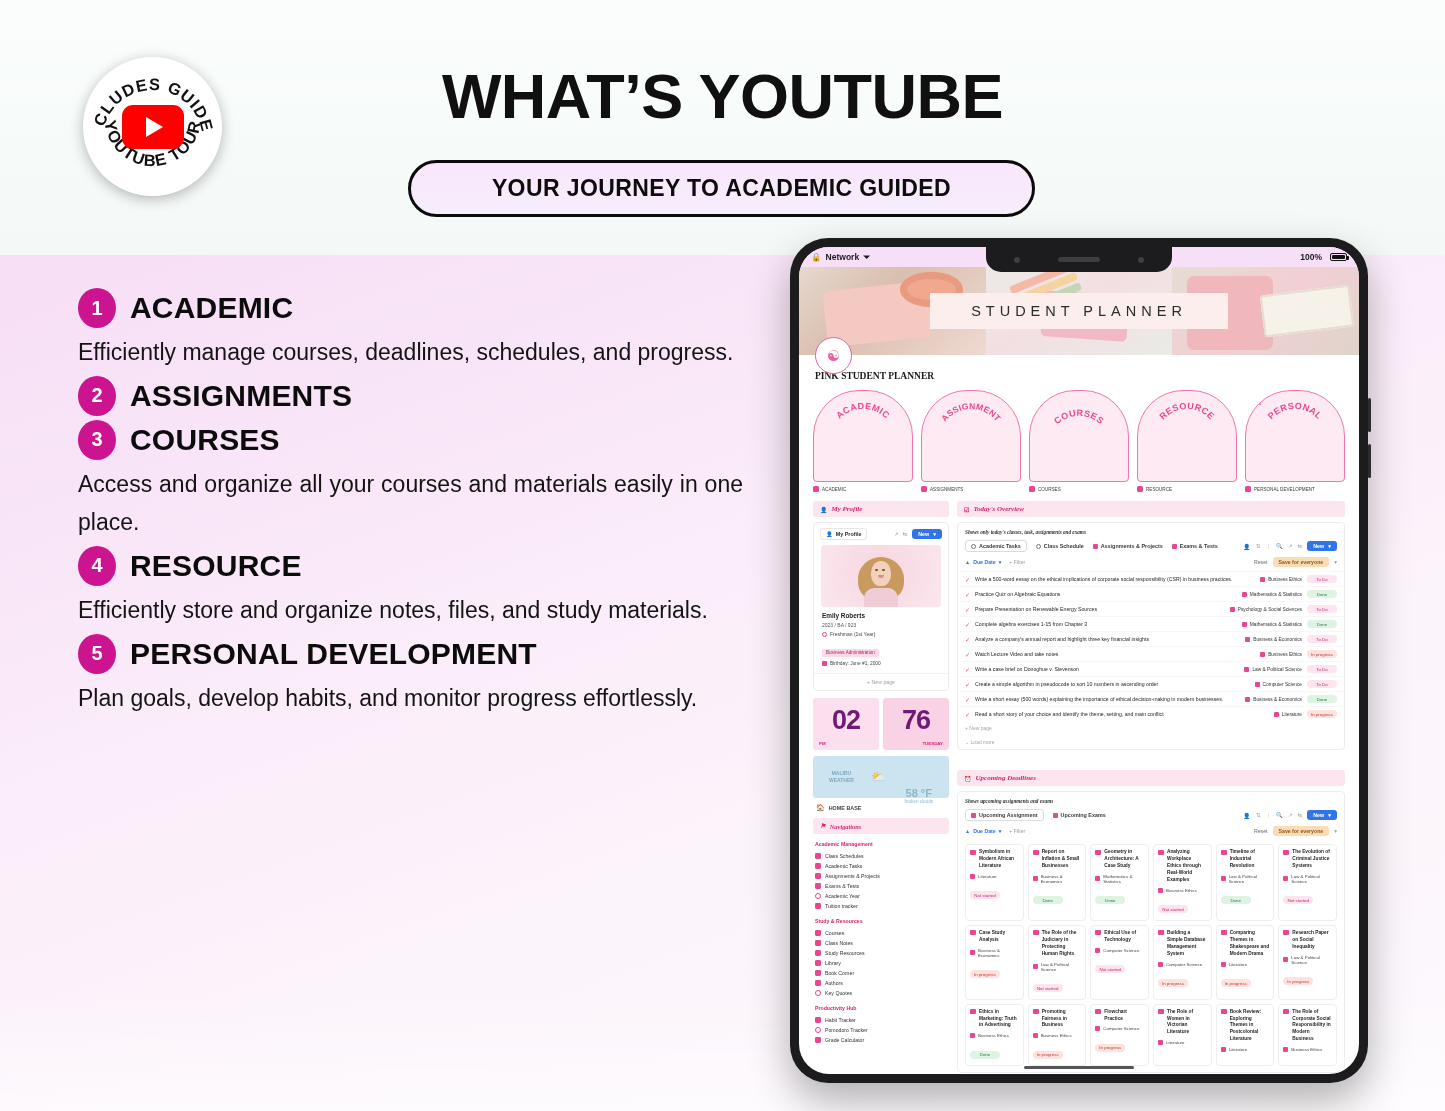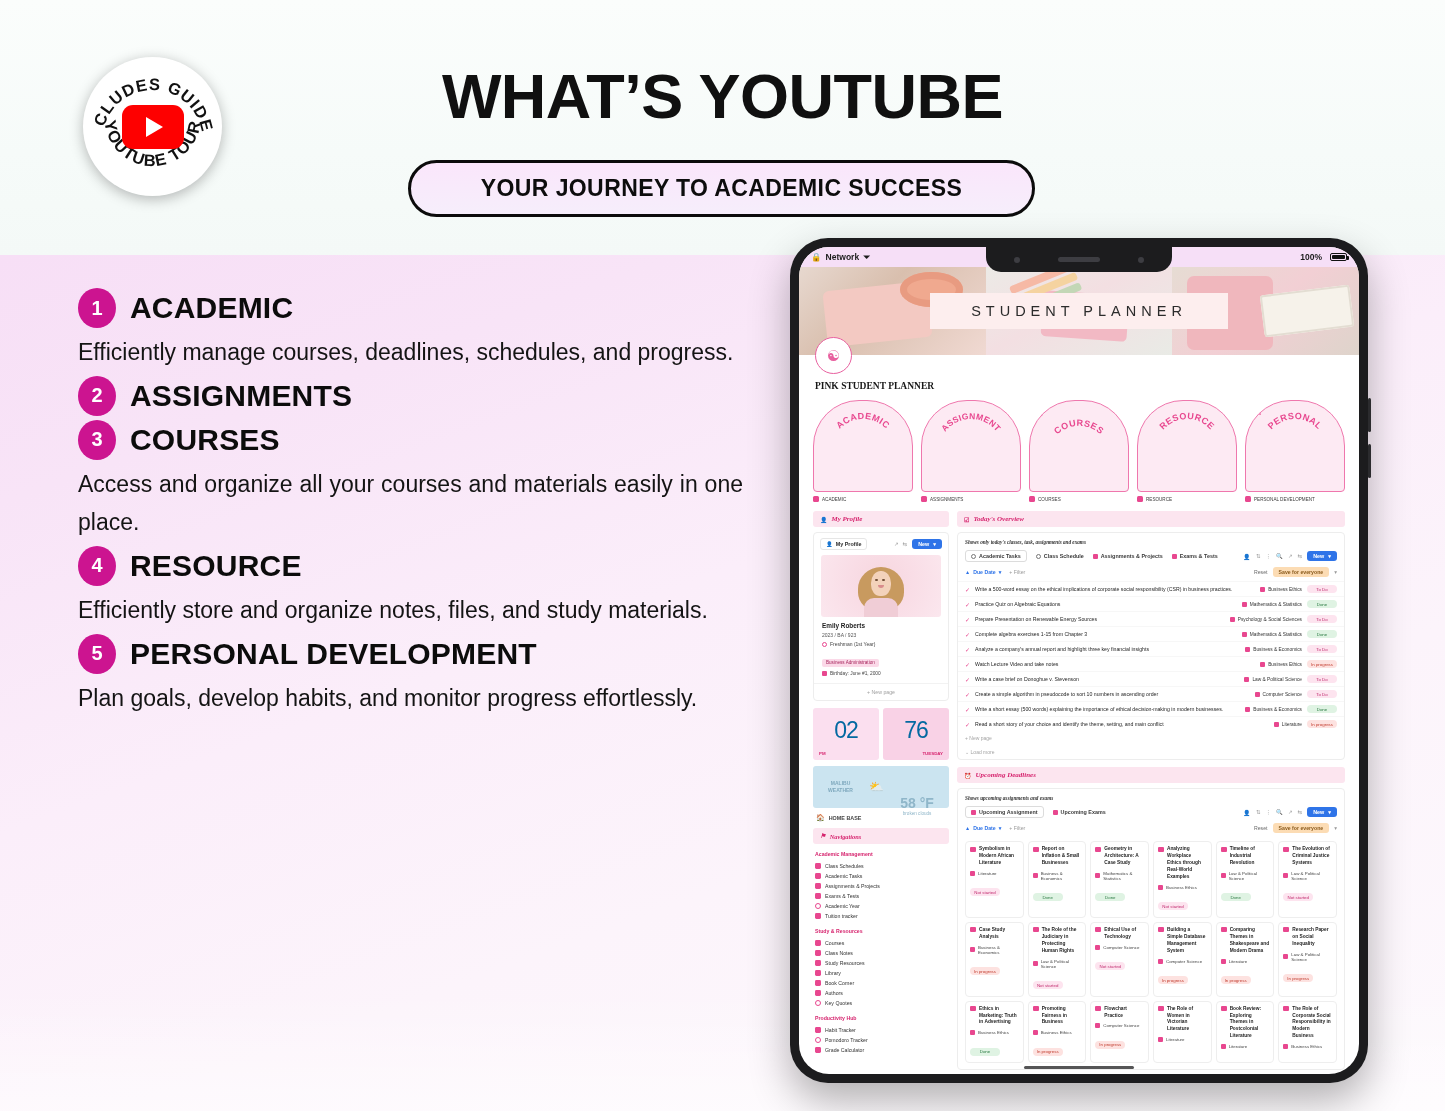--- a/index.html
+++ b/index.html
@@ -135,21 +135,21 @@
   }
 
   
   .page { padding: 0 0 0 0; position: relative; background: #fff; height: 688px; }
   .brandmark {
     position: absolute; left: 16px; top: -18px; width: 37px; height: 37px;
     border-radius: 50%; background: #fff; border: 1.6px solid #e8609f;
     display: flex; align-items: center; justify-content: center; z-index: 6;
   }
   .brandmark span { font-size: 15px; color: #e8609f; }
-  .page-title { font-size: 9.5px; font-weight: 700; color: #181818; padding: 26px 0 0 16px; font-family: "Liberation Serif", serif; }
+  .page-title { font-size: 9.5px; font-weight: 700; color: #181818; padding: 16px 0 0 16px; font-family: "Liberation Serif", serif; }
 
   .howto {
     margin: 8px 14px 0 14px; height: 18px; border: 1px solid #eceaea; border-radius: 3px;
     display: flex; align-items: center; padding-left: 9px; font-size: 7.5px; color: #2c2c2c;
     font-weight: 700; font-family: "Liberation Serif", serif;
   }
   .howto .tri { font-size: 5px; margin-right: 5px; color: #444; }
 
   
   .archrow { display: flex; gap: 8px; padding: 9px 14px 0 14px; }
@@ -213,33 +213,33 @@
   .pl-bday { display: flex; align-items: center; gap: 3px; font-size: 4.8px; color: #444; margin-top: 3px; }
   .pl-bday .sq { width: 5px; height: 5px; background: #e8478f; border-radius: 1px; }
   .newpage { text-align: center; font-size: 5.2px; color: #9e9e9e; padding: 5px 0; border-top: 1px solid #f2f2f2; }
 
   
   .clockrow { display: flex; gap: 4px; margin-top: 7px; }
   .clockbox { flex: 1; background: #fbdfef; border-radius: 3px; height: 52px; position: relative; }
   .clockbox.dark { background: #f9d2e6; }
   .clocknum {
     position: absolute; left: 50%; top: 42%; transform: translate(-50%,-50%);
-    font-size: 23px; font-weight: 400; color: #0369a1; letter-spacing: -1px;
+    font-size: 27px; font-weight: 700; color: #701a75; letter-spacing: -1px;
   }
   .clocklbl { position: absolute; left: 6px; bottom: 4px; font-size: 4.4px; font-weight: 700; color: #d6246e; }
   .clocklbl.r { left: auto; right: 6px; }
 
   .weather {
     margin-top: 6px; height: 42px; background: #cbe4f0; border-radius: 3px;
     display: flex; align-items: center; justify-content: space-around; padding: 0 7px;
   }
   .wx-city { font-size: 5px; font-weight: 700; color: #7fa9be; text-align: center; line-height: 1.5; }
   .wx-ico { font-size: 12px; }
   .wx-temp { text-align: center; }
-  .wx-t { font-size: 14px; font-weight: 700; color: #8fb6c9; margin-top: 37px; }
+  .wx-t { font-size: 11px; font-weight: 700; color: #8fb6c9; margin-top: 37px; }
   .wx-d { font-size: 4.6px; color: #8fb6c9; }
 
   .homebase { display: flex; align-items: center; gap: 4px; padding: 6px 3px 0 3px; font-size: 5.4px; color: #444; font-weight: 700; }
   .homebase .h { color: #e8478f; font-size: 7px; }
 
   .navhead {
     margin-top: 6px; background: #fce5ef; border-radius: 3px; padding: 4px 7px;
     font-size: 6.4px; font-weight: 700; color: #d6246e;
     font-family: "Liberation Serif", serif; font-style: italic;
     display: flex; align-items: center; gap: 4px;
@@ -308,21 +308,21 @@
     <text font-family="Liberation Sans, sans-serif" font-size="16.5" font-weight="700" fill="#111" letter-spacing="1">
       <textPath href="#arcBot" startOffset="50%" text-anchor="middle" id="ytBot">YOUTUBE TOUR</textPath>
     </text>
   </svg>
   <div class="yt-play">
       <i></i>
     </div>
 </div>
 
 <div class="headline">WHAT’S YOUTUBE</div>
-<div class="subpill">YOUR JOURNEY TO ACADEMIC SUCCESS</div>
+<div class="subpill">YOUR JOURNEY TO ACADEMIC GUIDED</div>
 
 <div class="features">
   <div class="feat">
     <div class="feat-head">
       <div class="num">1</div>
       <div class="feat-title">ACADEMIC</div>
     </div>
     <div class="feat-desc">Efficiently manage courses, deadlines, schedules, and progress.</div>
   </div>
   <div class="feat">
@@ -833,21 +833,21 @@
                     <i class="bi"></i>
                     <span>Literature</span>
                   </span>
                   <span class="badge b-prog">In progress</span>
                 </div>
             </div>
             <div class="foot-link">+ <span>New page</span></div>
             <div class="foot-link">⌄ <span>Load more</span></div>
           </div>
 
-          <div class="sec-head" style="margin-top:7px">
+          <div class="sec-head" style="margin-top:20px">
             <span class="ic">⏰</span>
             <span>Upcoming Deadlines</span>
           </div>
           <div class="card">
             <div class="subnote">Shows upcoming assignments and exams</div>
             <div class="tabbar">
               <span class="tab active">
                   <span class="td"></span>
                   <span>Upcoming Assignment</span>
                 </span>

